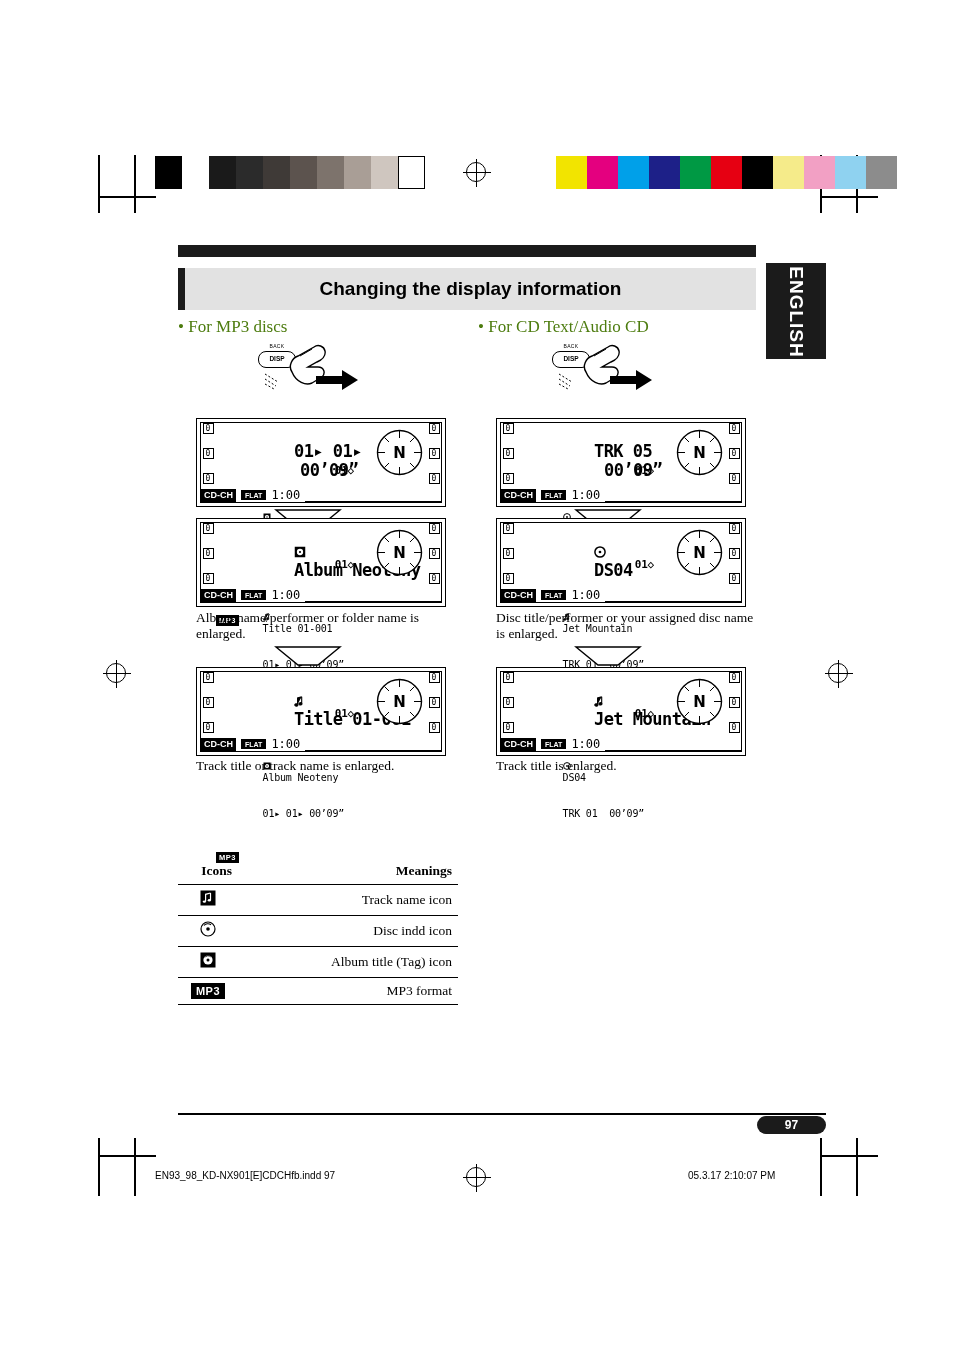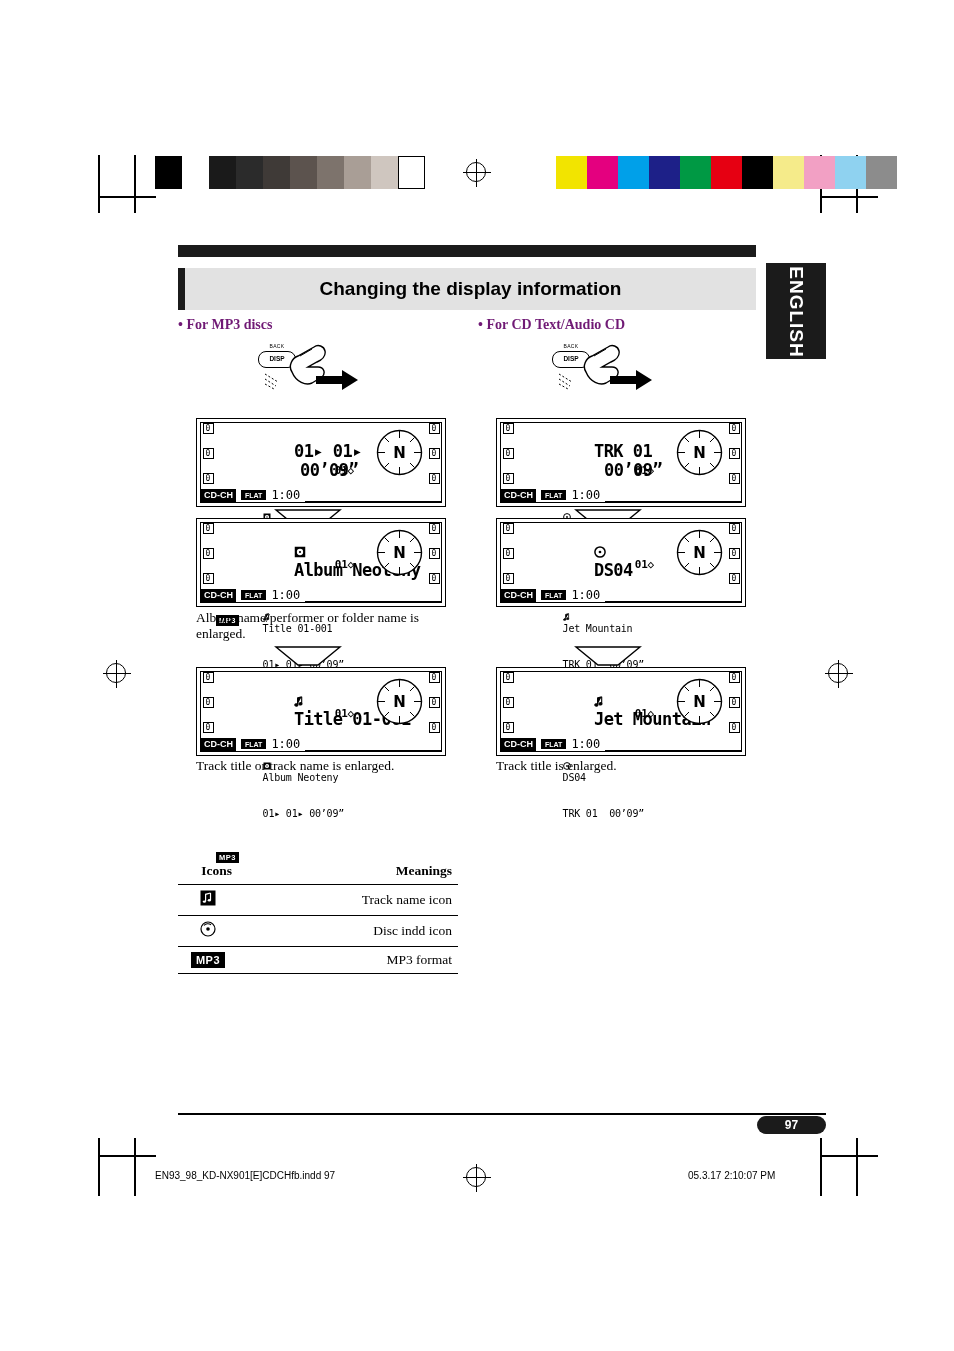--- a/index.html
+++ b/index.html
@@ -45,21 +45,21 @@
     font-family:"Liberation Sans", sans-serif; font-weight:bold; font-size:19px;
     letter-spacing:1px;
   }
   .langtab span {
     display:block; transform:rotate(90deg); transform-origin:center center;
     white-space:nowrap; width:96px; text-align:center;
     position:absolute; left:-18px; top:38px;
   }
 
   
-  .seclabel { position:absolute; font-size:14px; font-weight:bold; color:#701a75;
+  .seclabel { position:absolute; font-size:17px; font-weight:normal; color:#4d7c0f;
               font-family:"Liberation Serif", serif; }
 
   
   .press { position:absolute; width:110px; height:48px; }
   .btn-back {
     position:absolute; left:0; top:3px; width:38px; height:17px;
     border:1.4px solid #000; border-radius:8px/8px; background:#fff; box-sizing:border-box;
   }
   .btn-back .l1 { position:absolute; left:0; right:0; top:-9px; text-align:center;
       font-size:5px; font-family:"Liberation Sans", sans-serif; letter-spacing:.3px;}
@@ -425,21 +425,21 @@
       <div class="sq">0</div>
       <div class="sq">0</div>
     </div>
     <div class="sidecol right">
       <div class="sq">0</div>
       <div class="sq">0</div>
       <div class="sq">0</div>
     </div>
     <div class="screenarea">
       <div class="txtline big">
-        <span>TRK 01</span>
+        <span>TRK 05</span>
         <span style="margin-left:10px;">00’09”</span>
       </div>
       <div class="txtline med">
         <svg width="8" height="8" viewBox="0 0 8 8" style="vertical-align:-1px">
             <circle cx="4" cy="4" r="3.4" fill="none" stroke="#000" stroke-width="1"></circle>
             <circle cx="4" cy="4" r="0.9" fill="#000"></circle>
           </svg>
         <span>DS04</span>
       </div>
       <div class="txtline med">
@@ -510,20 +510,23 @@
       <text x="23.5" y="29" font-family="DejaVu Sans, sans-serif" font-size="15" font-weight="bold" text-anchor="middle" fill="#000">N</text>
     </svg>
     <div class="botbar">
       <span class="tag-cdch">CD-CH</span>
       <span class="tag-flat">FLAT</span>
       <span class="time">1:00</span>
       <span class="filler"></span>
     </div>
   </div>
 
+  <div class="caption" style="left:496px;top:610px;width:260px;">
+    <span>Disc title/performer or your assigned disc name is enlarged.</span>
+  </div>
 
   <svg class="downarrow" style="left:572px;top:645px;" viewBox="0 0 72 22">
     <path d="M4,2 L68,2 L46,20 L26,20 Z" fill="#ffffff" stroke="#000" stroke-width="1.4"></path>
   </svg>
 
   <div class="panel" style="left:496px;top:667px;">
     <div class="inner"></div>
     <div class="sidecol left">
       <div class="sq">0</div>
       <div class="sq">0</div>
@@ -595,20 +598,31 @@
         <svg width="16" height="16" viewBox="0 0 16 16">
           <circle cx="8" cy="8" r="7" fill="none" stroke="#000" stroke-width="1.2"></circle>
           <circle cx="8" cy="8" r="1.8" fill="#000"></circle>
           <path d="M4,4.5 A5,5 0 0,1 11,3.8" stroke="#000" stroke-width="1.1" fill="none"></path>
         </svg>
       </td>
       <td>Disc indd icon</td>
     </tr>
     <tr>
       <td class="ic">
+        <svg width="16" height="16" viewBox="0 0 16 16">
+          <rect x="0.5" y="0.5" width="15" height="15" fill="#000"></rect>
+          <circle cx="8" cy="8" r="4.6" fill="#fff"></circle>
+          <circle cx="8" cy="8" r="1.5" fill="#000"></circle>
+          <path d="M5,5.4 A3.6,3.6 0 0,1 10.6,4.8" stroke="#000" stroke-width="0.9" fill="none"></path>
+        </svg>
+      </td>
+      <td>Album title (Tag) icon</td>
+    </tr>
+    <tr>
+      <td class="ic">
         <span class="mp3tag" style="font-size:11px;padding:2px 5px;">MP3</span>
       </td>
       <td>MP3 format</td>
     </tr>
   </tbody>
     </table>
 
   <div class="footrule"></div>
   <div class="pagebadge">97</div>
   <div class="footl">EN93_98_KD-NX901[E]CDCHfb.indd   97</div>

